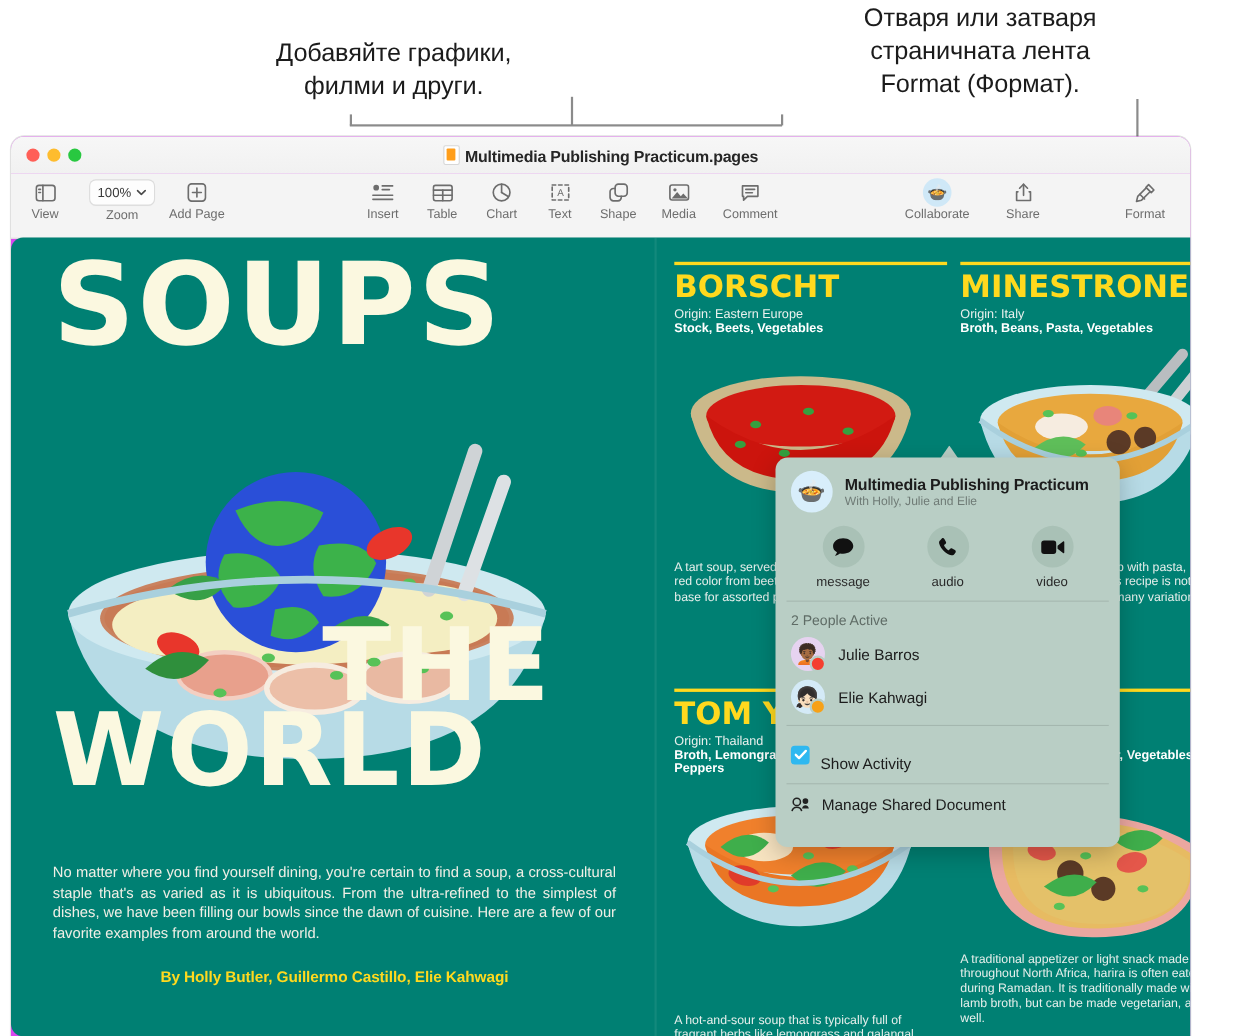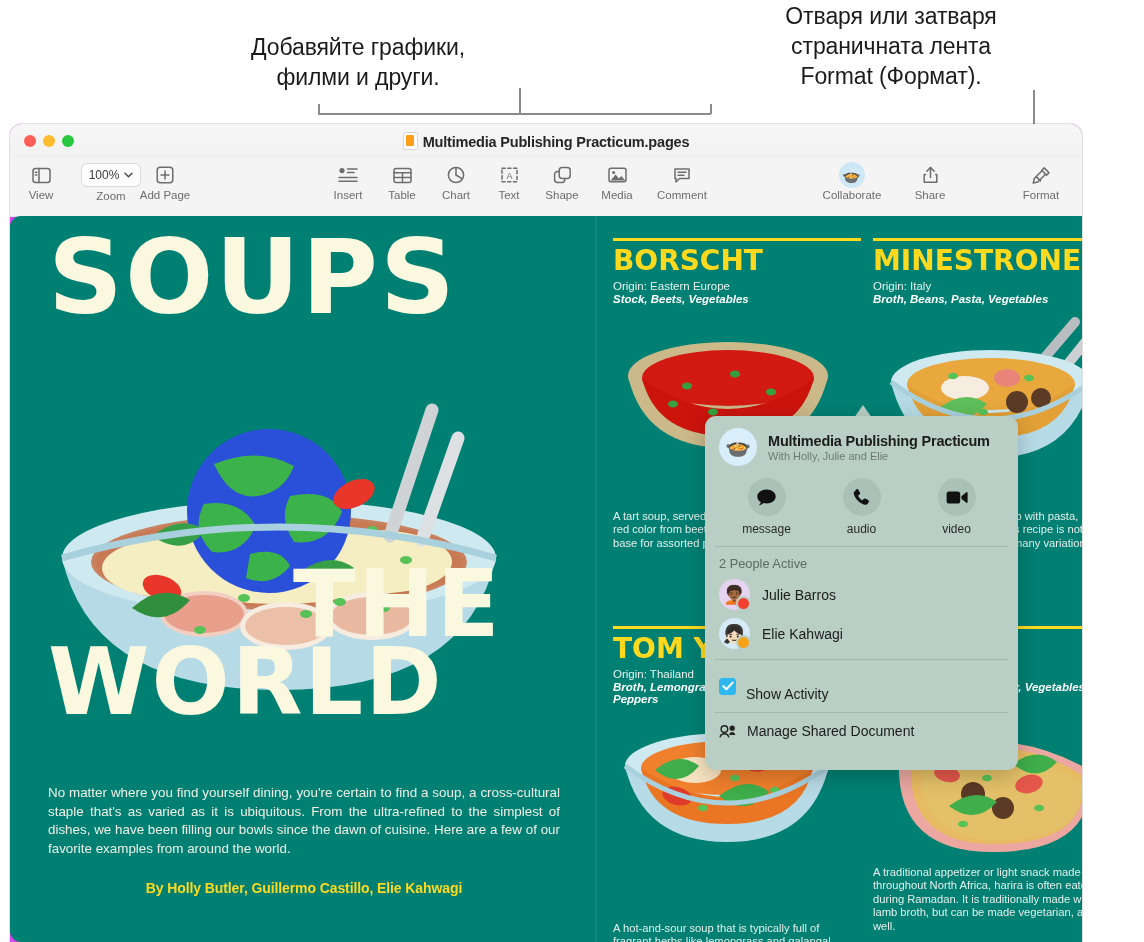--- a/index.html
+++ b/index.html
@@ -120,21 +120,21 @@
 
   
   .card{position:absolute;}
   .rule{height:3px;background:#ffd91e;}
   .r-title{
     font-family:"DejaVu Sans", sans-serif;
     color:#ffd91e;font-weight:bold;font-size:28px;letter-spacing:0px;
     line-height:32px;margin-top:4px;white-space:nowrap;
   }
   .r-origin{color:#eaf1ee;font-size:11.5px;margin-top:3px;}
-  .r-ingr{color:#ffffff;font-size:11.5px;font-weight:bold;font-style:italic;margin-top:1px;}
+  .r-ingr{color:#ffffff;font-size:11.5px;font-weight:bold;margin-top:1px;}
   .r-desc{color:#e6efec;font-size:11.2px;line-height:13.4px;}
   .r-art{position:absolute;}
 
   #card-borscht{left:18px;top:22px;width:248px;}
   #card-minestrone{left:278px;top:22px;width:248px;}
   #card-tomyum{left:18px;top:410px;width:248px;}
   #card-harira{left:278px;top:410px;width:248px;}
 
   
   #popover{
@@ -221,21 +221,21 @@
     </div>
 
     <div id="zoom-btn">
       <span>100%</span>
       <svg width="9" height="6" viewBox="0 0 9 6">
           <path class="st" style="stroke:#4a4a4a" d="M1 1.3 4.5 4.7 8 1.3"></path>
         </svg>
     </div>
     <div id="zoom-lab">Zoom</div>
 
-    <div class="tb-item" style="left:155px;">
+    <div class="tb-item" style="left:169px;">
       <div class="tb-ico">
         <svg width="18" height="18" viewBox="0 0 18 18">
             <rect class="st" x="1.2" y="1.2" width="15.6" height="15.6" rx="3"></rect>
             <line class="st" x1="9" y1="5" x2="9" y2="13"></line>
             <line class="st" x1="5" y1="9" x2="13" y2="9"></line>
           </svg>
       </div>
       <div class="tb-lab">Add Page</div>
     </div>
 

